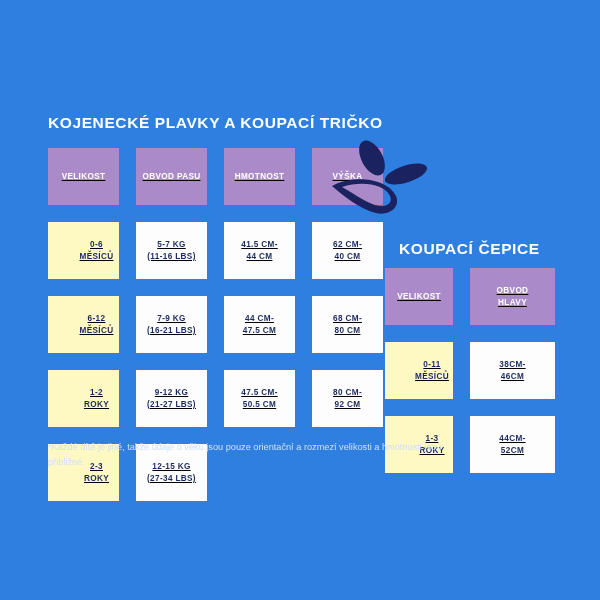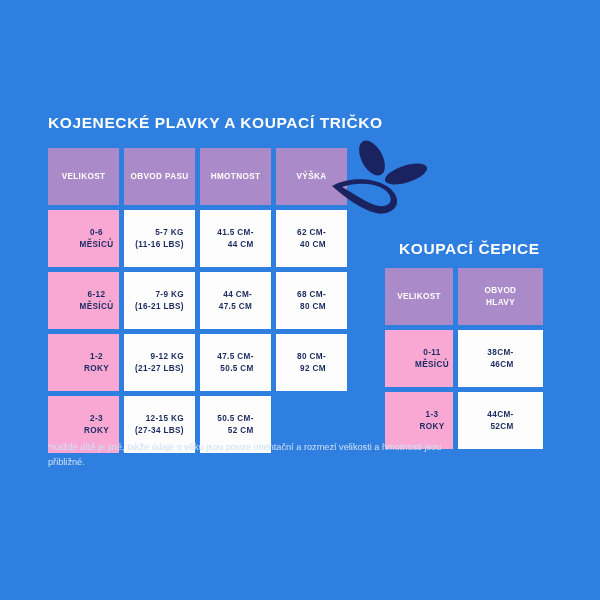--- a/index.html
+++ b/index.html
@@ -38,21 +38,22 @@
   #title-secondary {
     left: 399px;
     top: 240px;
     font-size: 15.5px;
   }
 
   
   .table {
     position: absolute;
     display: grid;
-    gap: 5px;
+    gap: 17px;
+    text-decoration: underline;
   }
   #table-main {
     left: 48px;
     top: 148px;
     grid-template-columns: 71px 71px 71px 71px;
     grid-auto-rows: 57px;
   }
   #table-secondary {
     left: 385px;
     top: 268px;
@@ -70,28 +71,27 @@
     letter-spacing: 0.35px;
     line-height: 1.45;
     box-sizing: border-box;
     padding: 2px;
   }
   .cell.head {
     background: #ab8ac9;
     color: #ffffff;
   }
   .cell.size {
-    background: #f9a8d4;
+    background: #fef9c3;
     color: #1b2a5e;
     padding-left: 28px;
   }
   .cell.value {
     background: #fdfdfe;
     color: #1b2a5e;
-    text-align: right;
   }
   .cell .l2 { display: block; }
 
   
   #footnote {
     position: absolute;
     left: 48px;
     top: 440px;
     width: 400px;
     color: #cfe0f7;
@@ -211,26 +211,20 @@
         <span class="l2">2-3</span>
         <span class="l2">ROKY</span>
       </span>
     </div>
     <div class="cell value">
       <span>
         <span class="l2">12-15 KG</span>
         <span class="l2">(27-34 LBS)</span>
       </span>
     </div>
-    <div class="cell value">
-      <span>
-        <span class="l2">50.5 CM-</span>
-        <span class="l2">52 CM</span>
-      </span>
-    </div>
   </div>
 
   <div class="title" id="title-secondary">KOUPACÍ ČEPICE</div>
 
   <div class="table" id="table-secondary">
 
     <div class="cell head">
       <span>VELIKOST</span>
     </div>
     <div class="cell head">

